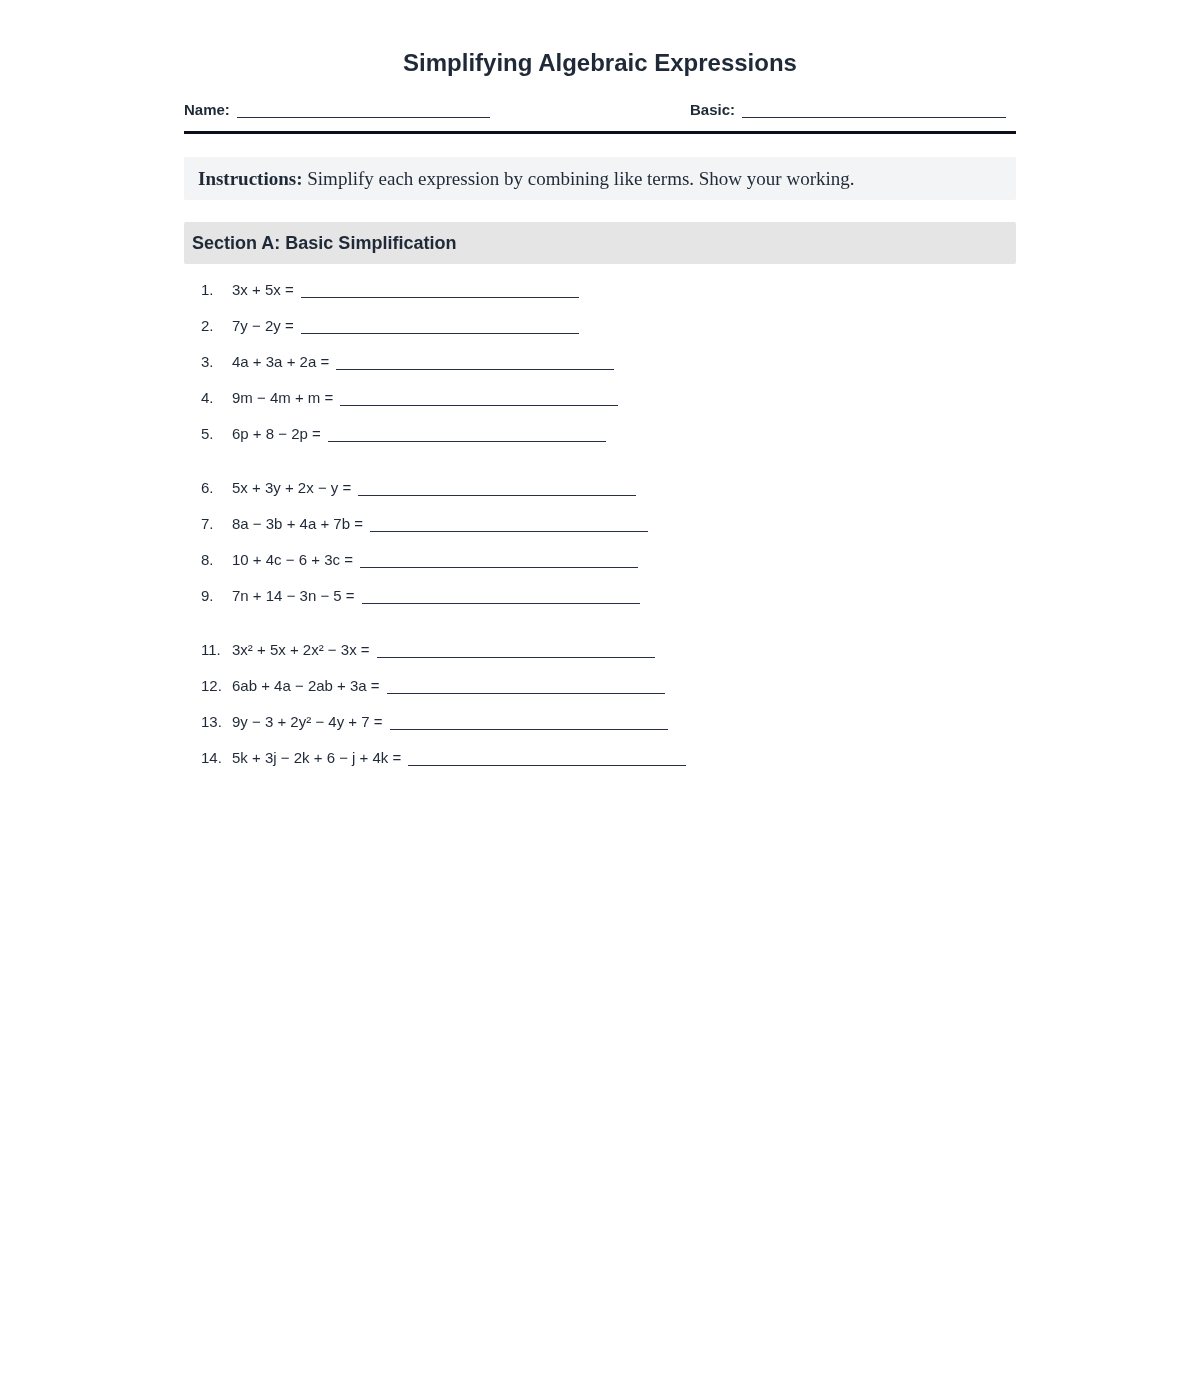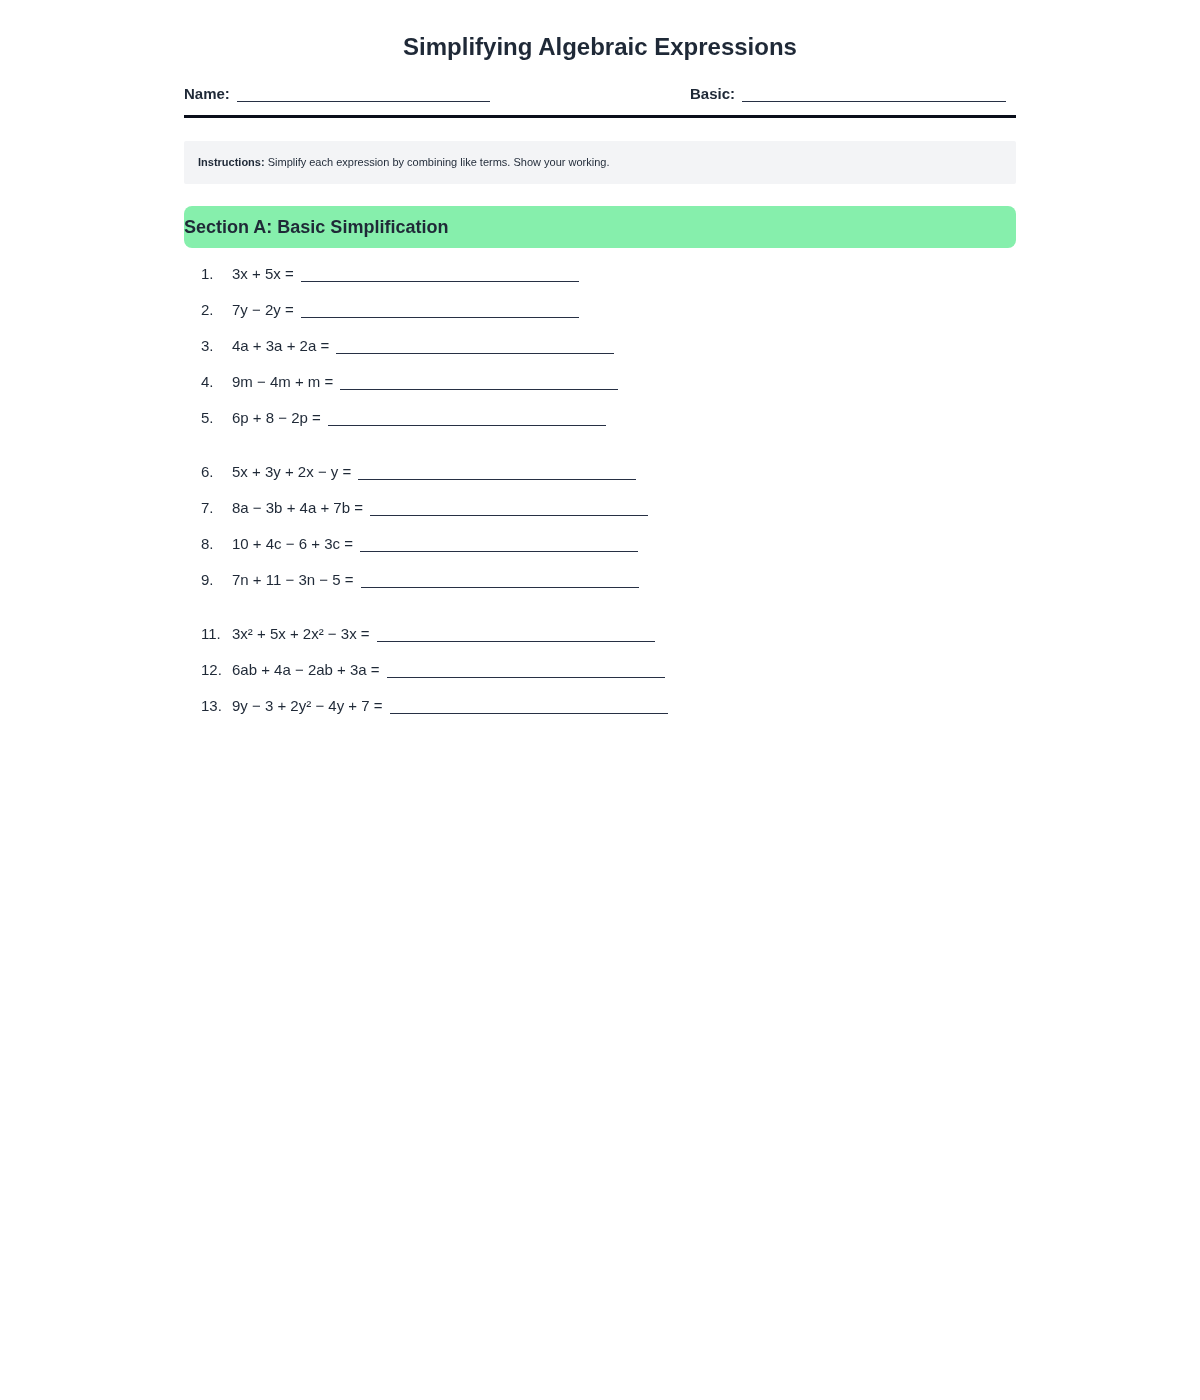--- a/index.html
+++ b/index.html
@@ -9,21 +9,21 @@
     background: #ffffff;
   }
   body {
     width: 1200px;
     height: 1400px;
     font-family: "Liberation Sans", sans-serif;
     color: #1f2937;
   }
   .container {
     width: 832px;
-    margin: 0 auto;
+    margin: 16px auto;
     padding-top: 33px;
   }
   .page-title {
     font-size: 24px;
     font-weight: bold;
     text-align: center;
     margin: 0 0 24px 0;
     color: #1f2937;
   }
   .name-date-row {
@@ -47,28 +47,29 @@
   .head-rule {
     border: none;
     border-bottom: 3px solid #0a0f1a;
     margin: 13px 0 0 0;
   }
   .instructions-box {
     margin-top: 23px;
     background: #f3f4f6;
     border-radius: 2px;
     padding: 12px 14px;
-    font-size: 11px;
+    font-size: 19px;
     line-height: 19px;
+    font-family: Liberation Serif, serif;
   }
   .instructions-label { font-weight: bold; }
   .section-heading {
-    background: #86efac;
-    border-radius: 8px;
-    padding: 10px 0;
+    background: #e5e5e5;
+    border-radius: 2px;
+    padding: 10px 8px;
     font-size: 18px;
     line-height: 22px;
     font-weight: bold;
     margin: 22px 0 0 0;
     color: #1f2937;
   }
   .problems {
     padding: 18px 0 0 17px;
     margin: 0 0 8px 0;
   }
@@ -158,21 +159,21 @@
         <span class="problem-expr">8a − 3b + 4a + 7b =</span>
         <span class="answer-blank"></span>
       </div>
       <div class="problem-row">
         <span class="problem-num">8.</span>
         <span class="problem-expr">10 + 4c − 6 + 3c =</span>
         <span class="answer-blank"></span>
       </div>
       <div class="problem-row">
         <span class="problem-num">9.</span>
-        <span class="problem-expr">7n + 11 − 3n − 5 =</span>
+        <span class="problem-expr">7n + 14 − 3n − 5 =</span>
         <span class="answer-blank"></span>
       </div>
     </div>
   </div>
 
   <div>
     <div class="problems">
       <div class="problem-row">
         <span class="problem-num">11.</span>
         <span class="problem-expr">3x² + 5x + 2x² − 3x =</span>
@@ -181,16 +182,21 @@
       <div class="problem-row">
         <span class="problem-num">12.</span>
         <span class="problem-expr">6ab + 4a − 2ab + 3a =</span>
         <span class="answer-blank"></span>
       </div>
       <div class="problem-row">
         <span class="problem-num">13.</span>
         <span class="problem-expr">9y − 3 + 2y² − 4y + 7 =</span>
         <span class="answer-blank"></span>
       </div>
+      <div class="problem-row">
+        <span class="problem-num">14.</span>
+        <span class="problem-expr">5k + 3j − 2k + 6 − j + 4k =</span>
+        <span class="answer-blank"></span>
+      </div>
     </div>
   </div>
 
 </div>
 
 </body></html>

